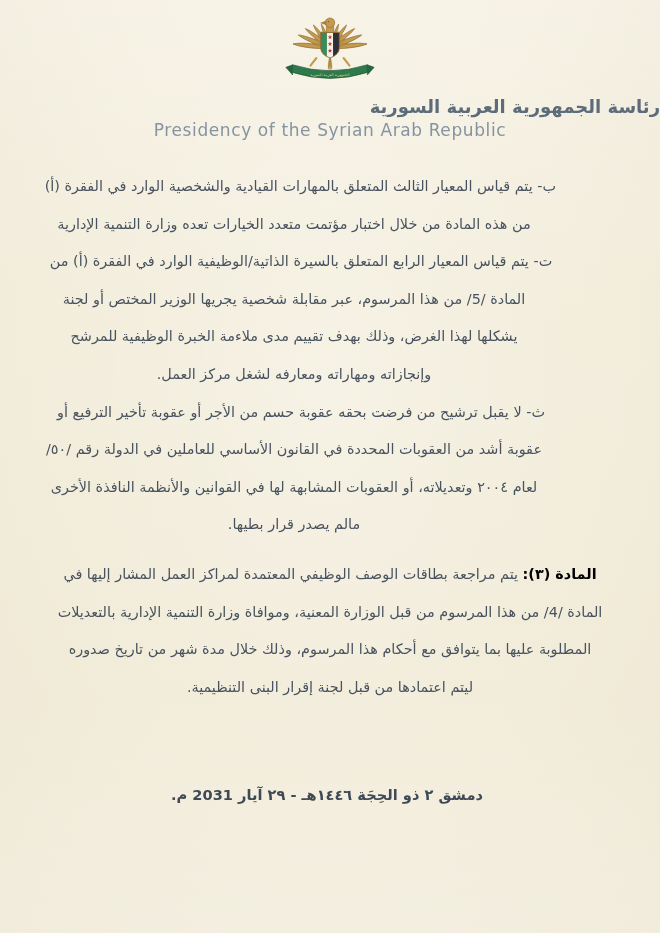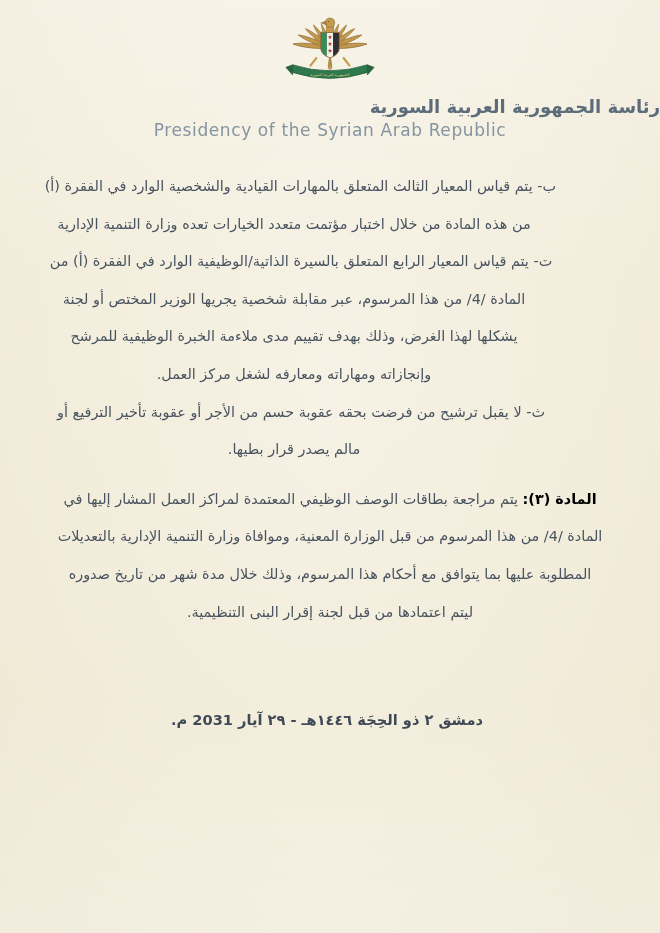--- a/index.html
+++ b/index.html
@@ -115,27 +115,29 @@
 
 <div class="doc-body">
 
   <div class="clause">
     <div class="line first">ب-  يتم قياس المعيار الثالث المتعلق بالمهارات القيادية والشخصية الوارد في الفقرة (أ)</div>
     <div class="line cont">من هذه المادة من خلال اختبار مؤتمت متعدد الخيارات تعده وزارة التنمية الإدارية</div>
   </div>
 
   <div class="clause">
     <div class="line first">ت- يتم قياس المعيار الرابع المتعلق بالسيرة الذاتية/الوظيفية الوارد في الفقرة (أ) من</div>
-    <div class="line cont">المادة /4/ من هذا المرسوم، عبر مقابلة شخصية يجريها الوزير المختص أو لجنة</div>
+    <div class="line cont">المادة /5/ من هذا المرسوم، عبر مقابلة شخصية يجريها الوزير المختص أو لجنة</div>
     <div class="line cont">يشكلها لهذا الغرض، وذلك بهدف تقييم مدى ملاءمة الخبرة الوظيفية للمرشح</div>
     <div class="line cont">وإنجازاته ومهاراته ومعارفه لشغل مركز العمل.</div>
   </div>
 
   <div class="clause">
     <div class="line first">ث- لا يقبل ترشيح من فرضت بحقه عقوبة حسم من الأجر أو عقوبة تأخير الترفيع أو</div>
+    <div class="line cont">عقوبة أشد من العقوبات المحددة في القانون الأساسي للعاملين في الدولة رقم /٥٠/</div>
+    <div class="line cont">لعام ٢٠٠٤ وتعديلاته، أو العقوبات المشابهة لها في القوانين والأنظمة النافذة الأخرى</div>
     <div class="line cont">مالم يصدر قرار بطيها.</div>
   </div>
 
   <div class="article">
     <div class="line">
       <span class="bold">المادة (٣):</span><span> يتم مراجعة بطاقات الوصف الوظيفي المعتمدة لمراكز العمل المشار إليها في</span>
     </div>
     <div class="line">المادة /4/ من هذا المرسوم من قبل الوزارة المعنية، وموافاة وزارة التنمية الإدارية بالتعديلات</div>
     <div class="line">المطلوبة عليها بما يتوافق مع أحكام هذا المرسوم، وذلك خلال مدة شهر من تاريخ صدوره</div>
     <div class="line">ليتم اعتمادها من قبل لجنة إقرار البنى التنظيمية.</div>

